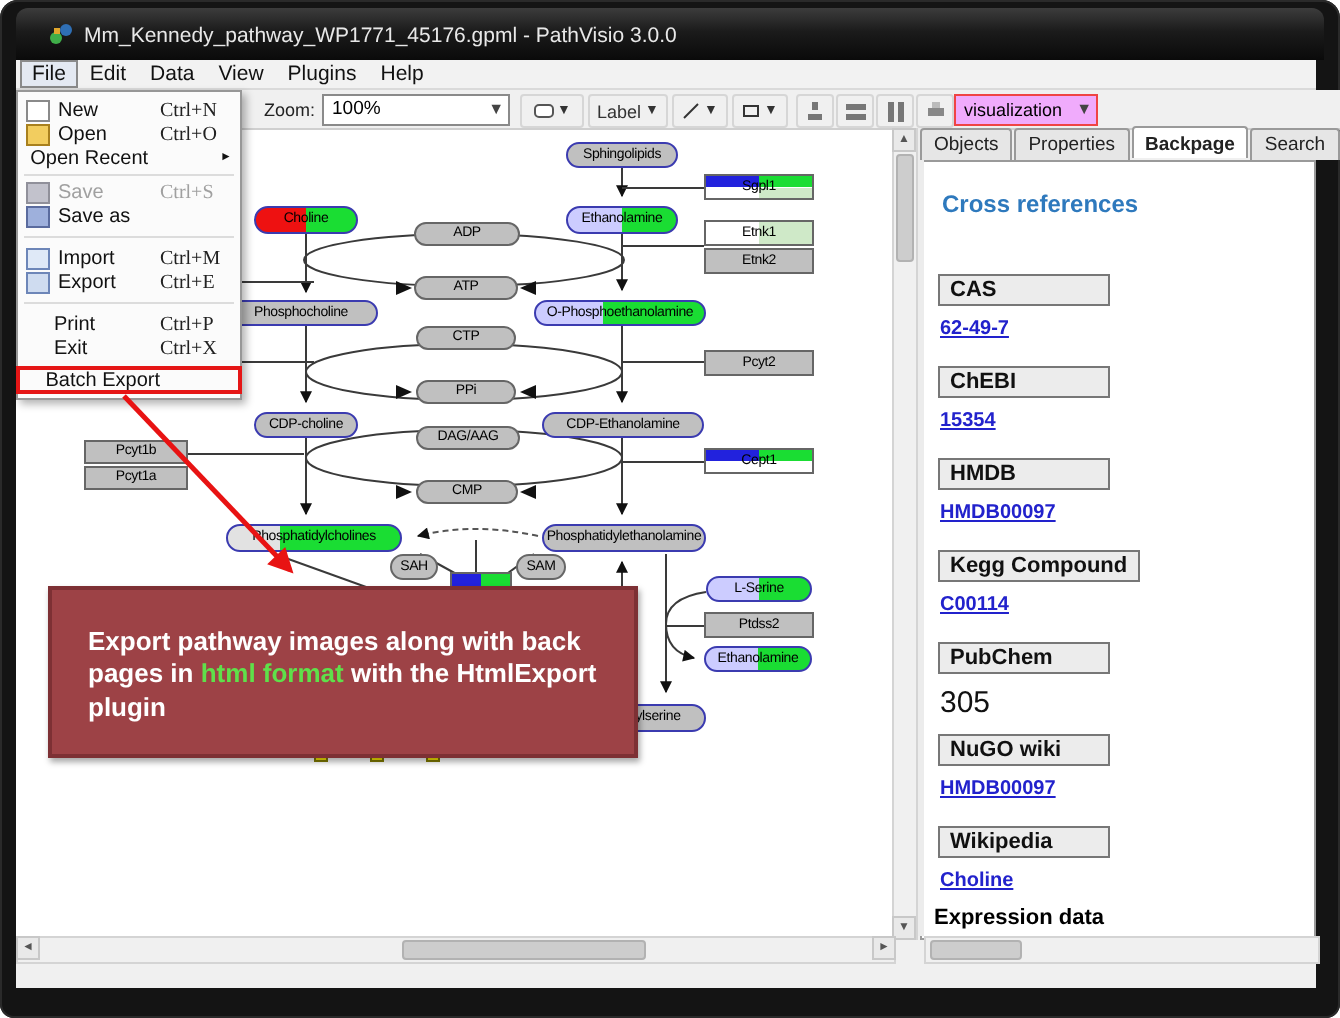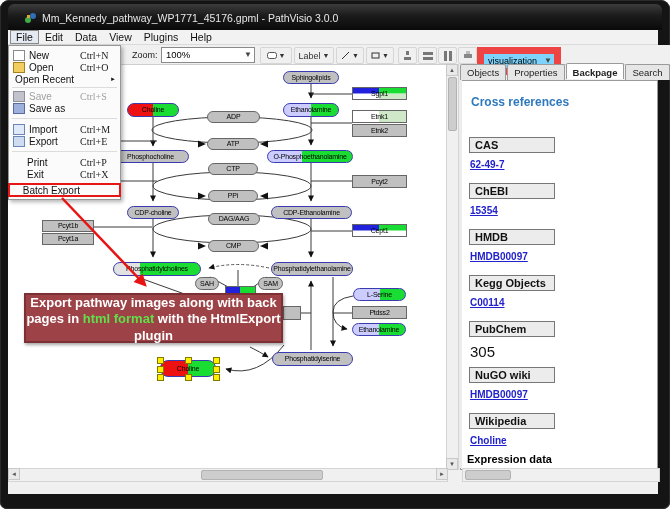--- a/index.html
+++ b/index.html
@@ -18,36 +18,36 @@
   .mitem.open{border:1px solid #8a8a8a;background:#e4e9f2;padding:0 5px;}
   
   #toolbar{position:absolute;left:20px;top:45px;width:650px;height:19px;background:#f0f0f0;
     border-bottom:1px solid #cfcfcf;z-index:4;}
   #zoom-label{position:absolute;left:112px;top:5px;font-size:9px;color:#222;}
   #zoom-combo{position:absolute;left:141px;top:2px;width:88px;height:14px;background:#fff;
     border:1px solid #8a8a8a;font-size:9.5px;line-height:14px;padding-left:4px;}
   .caret{position:absolute;right:2px;top:0;font-size:8px;color:#444;line-height:14px;}
   .tbtn{position:absolute;top:2px;height:15px;background:#f0f0f0;border:1px solid #d6d6d6;
     border-radius:2px;font-size:9px;color:#333;display:flex;align-items:center;justify-content:center;gap:2px;}
-  #viz-combo{position:absolute;left:457px;top:2px;width:66px;height:14px;background:#7dd3fc;
-    border:7px solid #ef4444;font-size:9px;line-height:14px;padding-left:4px;}
+  #viz-combo{position:absolute;left:457px;top:2px;width:66px;height:14px;background:#f0abfc;
+    border:1px solid #ef4444;font-size:9px;line-height:14px;padding-left:4px;}
   
   #canvas{position:absolute;left:8px;top:64px;width:438px;height:404px;background:#fff;
     border-right:1px solid #b0b0b0;z-index:1;}
   #edges{position:absolute;left:0;top:0;width:670px;height:509px;z-index:2;pointer-events:none;}
   #nodes-layer{position:absolute;left:0;top:0;width:670px;height:509px;z-index:3;pointer-events:none;}
   .node{position:absolute;box-sizing:border-box;border:1px solid #666;background:#c0c0c0;
     text-align:center;overflow:visible;pointer-events:auto;}
   .node.pill{border-radius:8px;}
   .node span{display:block;font-size:7px;color:#000;white-space:nowrap;overflow:hidden;letter-spacing:-0.2px;}
   .handle{position:absolute;width:5px;height:5px;background:#ffee00;border:1px solid #807b00;}
   
   #callout{position:absolute;left:24px;top:293px;width:255px;height:46px;background:#9d4246;
     border:2px solid #7d3034;z-index:6;color:#fff;font-weight:bold;font-size:13px;line-height:1.26;
-    text-align:center;padding:0;box-shadow:1px 2px 3px rgba(0,0,0,.35);}
+    padding:18px;box-shadow:1px 2px 3px rgba(0,0,0,.35);}
   #callout .grn{color:#5fe04a;}
   
   #file-menu{position:absolute;left:8px;top:45px;width:111px;background:#fbfbfb;
     border:1px solid #979797;box-shadow:2px 2px 4px rgba(0,0,0,.3);z-index:10;padding:3px 0;}
   .fm-row{display:flex;align-items:center;height:12px;padding:0 4px;font-size:10px;color:#111;position:relative;justify-content:flex-end;}
   .fm-row .ic{width:10px;height:9px;margin-right:4px;flex:none;}
   .fm-row .noic{width:14px;flex:none;}
   .fm-label{flex:1;white-space:nowrap;}
   .fm-short{width:36px;text-align:left;color:#222;flex:none;font-family:Liberation Serif, serif;}
   .fm-row.disabled .fm-label,.fm-row.disabled .fm-short{color:#a0a0a0;}
@@ -409,21 +409,21 @@
     </div>
   <div id="panel">
     <div id="bp-heading">Cross references</div>
     <div id="bp-sections">
         <div class="bp-box" style="top: 56px;">CAS</div>
         <div class="bp-link" style="top: 78px;">62-49-7</div>
         <div class="bp-box" style="top: 102px;">ChEBI</div>
         <div class="bp-link" style="top: 124px;">15354</div>
         <div class="bp-box" style="top: 148px;">HMDB</div>
         <div class="bp-link" style="top: 170px;">HMDB00097</div>
-        <div class="bp-box" style="top: 194px;">Kegg Objects</div>
+        <div class="bp-box" style="top: 194px;">Kegg Compound</div>
         <div class="bp-link" style="top: 216px;">C00114</div>
         <div class="bp-box" style="top: 240px;">PubChem</div>
         <div class="bp-plain" style="top: 262px;">305</div>
         <div class="bp-box" style="top: 286px;">NuGO wiki</div>
         <div class="bp-link" style="top: 308px;">HMDB00097</div>
         <div class="bp-box" style="top: 332px;">Wikipedia</div>
         <div class="bp-link" style="top: 354px;">Choline</div>
       </div>
     <div id="bp-footer">Expression data</div>
   </div>

